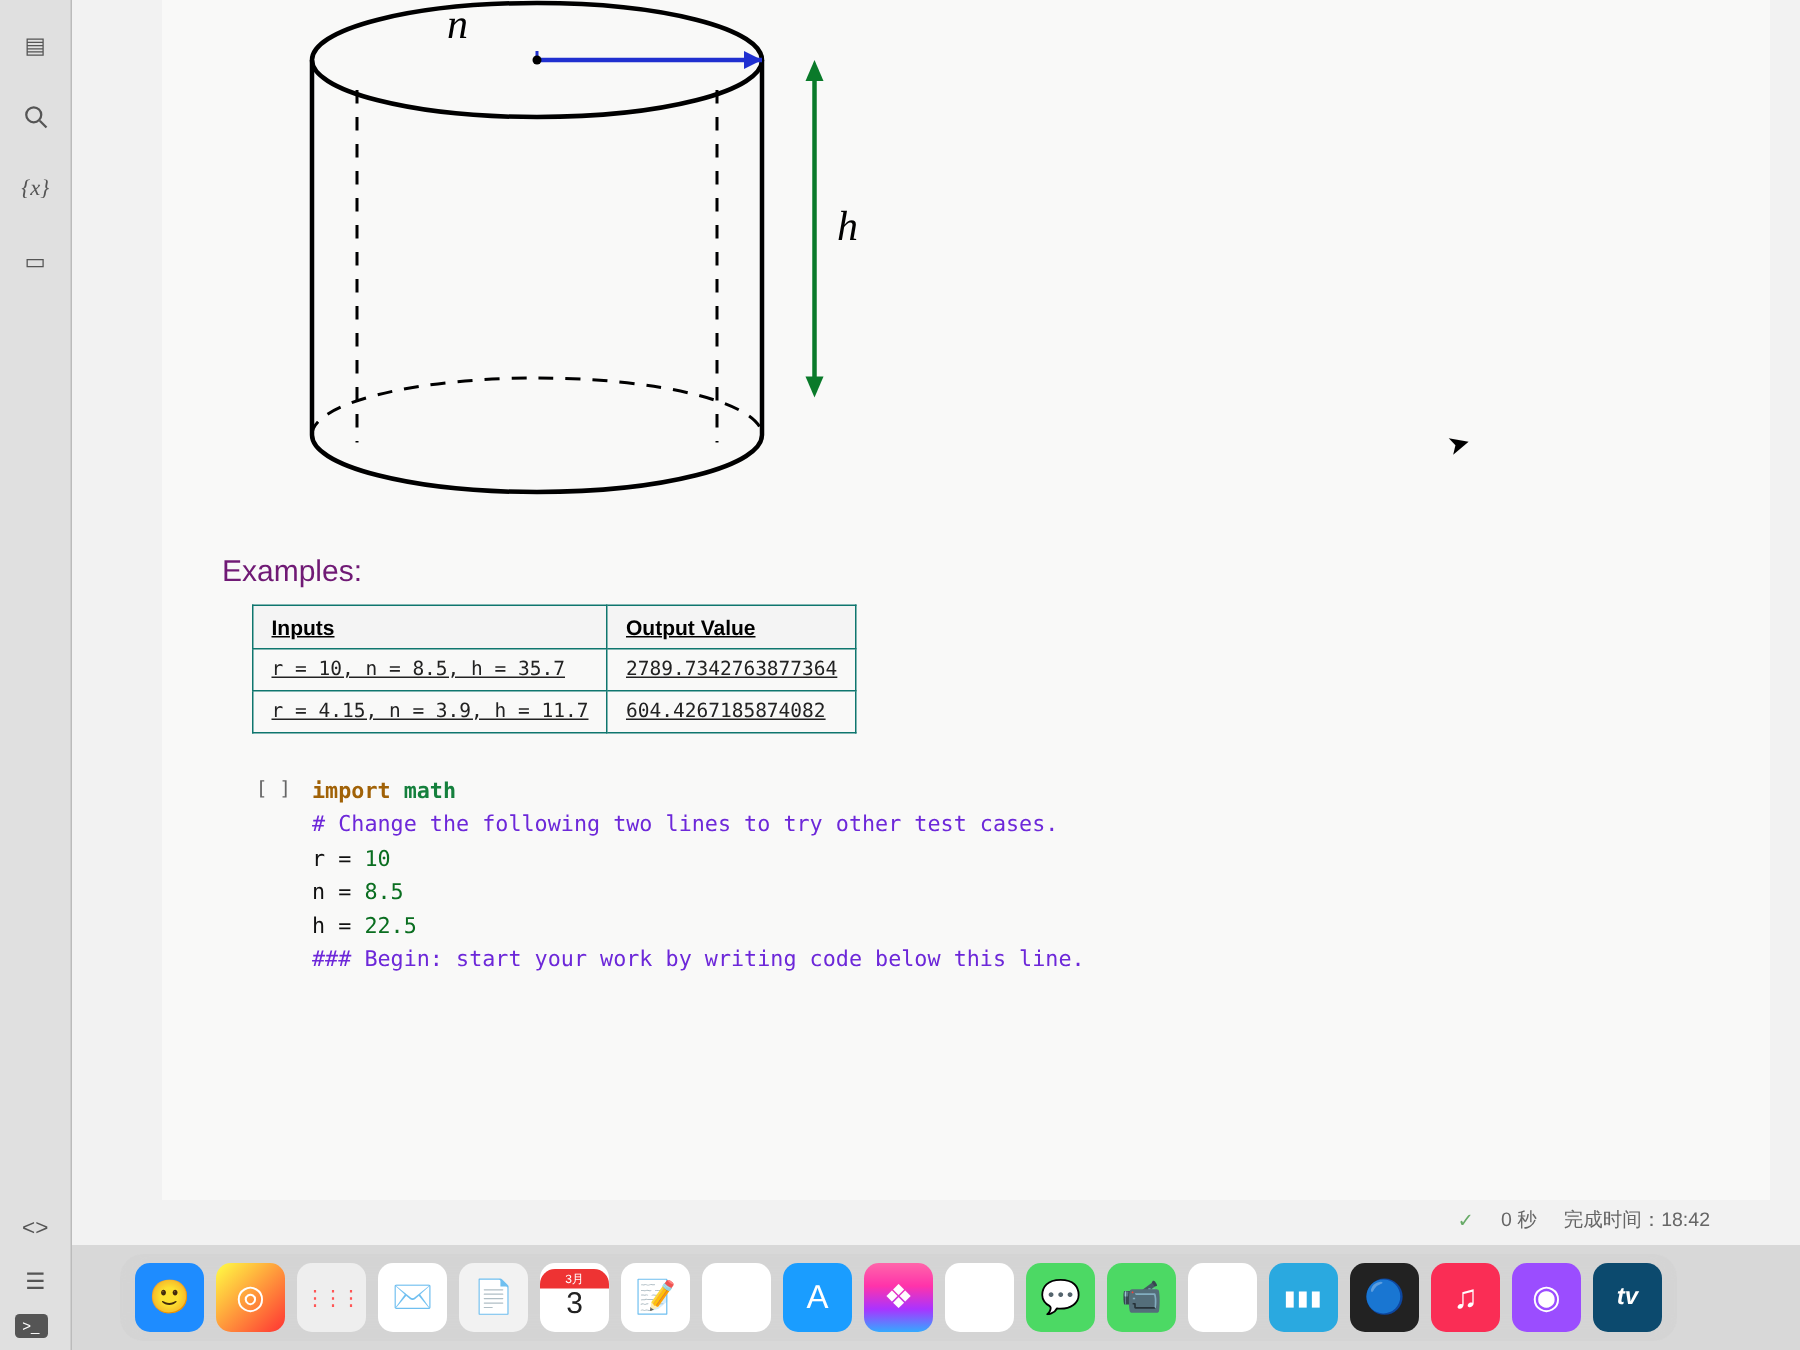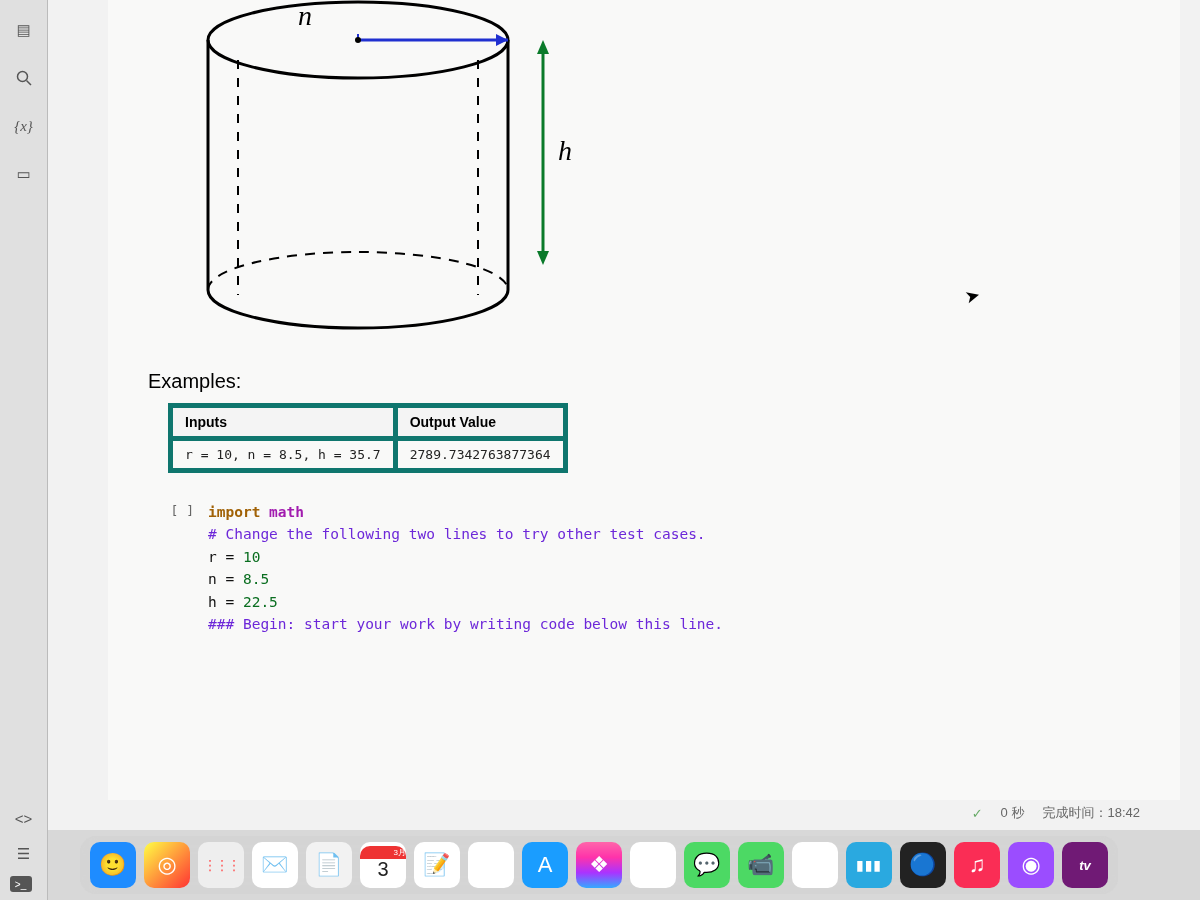--- a/index.html
+++ b/index.html
@@ -40,32 +40,33 @@
   padding: 0 40px 20px 40px;
   overflow-y: auto;
 }
 .cylinder-fig {
   width: 420px; height: 360px;
   position: relative;
   margin-left: 20px;
 }
 .cylinder-fig svg { width: 100%; height: 100%; }
 .examples-label {
-  font-size: 20px; color: #000000;
+  font-size: 20px; color: #701a75;
   margin: 10px 0 10px 0;
 }
 table.ex {
   border-collapse: collapse;
   margin-left: 20px;
   font-size: 14px;
 }
 table.ex th, table.ex td {
-  border: 5px solid #0f766e;
+  border: 1px solid #0f766e;
   padding: 6px 12px;
   text-align: left;
+  text-decoration: underline;
 }
 table.ex th {
   background: #f4f4f4;
   font-weight: bold;
 }
 table.ex td.code {
   font-family: Menlo, Consolas, monospace;
   font-size: 13px; color: #222;
 }
 .code-cell {
@@ -81,21 +82,21 @@
 }
 .cell-body {
   flex: 1;
   font-family: Menlo, Consolas, monospace;
   font-size: 14.5px;
   line-height: 1.55;
   white-space: pre;
   color: #111;
 }
 .kw { color: #a16207; font-weight: bold; text-align: right; }
-.mod { color: #a21caf; font-weight: bold; }
+.mod { color: #15803d; font-weight: bold; }
 .cm { color: #6d28d9; }
 .num { color: #0a6e20; }
 .status-bar {
   position: absolute;
   right: 60px; bottom: 78px;
   font-size: 13px; color: #666;
   display: flex; align-items: center; gap: 18px;
 }
 .status-bar .check { color: #6a6; }
 .cursor-arrow {
@@ -132,21 +133,21 @@
   position: absolute;
   width: 100%; text-align: center;
   font-size: 20px; color: #222;
   font-weight: 500;
   top: 16px;
 }
 .cal-top {
   position: absolute;
   width: 100%; top: 4px;
   background: #e33; color:#fff;
-  font-size: 8px; text-align: right;
+  font-size: 8px; text-align: center;
   border-radius: 10px 10px 0 0;
   padding: 1px 0;
 }
 </style>
 </head>
 <body>
 
 <div class="left-rail">
   <div class="rail-icon">▤</div>
   <div class="rail-icon">
@@ -203,20 +204,24 @@
       <thead>
         <tr>
           <th>Inputs</th>
           <th>Output Value</th>
         </tr>
       </thead>
       <tbody>
         <tr>
           <td class="code">r = 10, n = 8.5, h = 35.7</td>
           <td class="code">2789.7342763877364</td>
+        </tr>
+        <tr>
+          <td class="code">r = 4.15, n = 3.9, h = 11.7</td>
+          <td class="code">604.4267185874082</td>
         </tr>
       </tbody>
     </table>
 
     <div class="code-cell">
       <div class="cell-prompt">[ ]</div>
       <div class="cell-body"><span class="kw">import</span><span class="mod"> math</span>
 <span class="cm"># Change the following two lines to try other test cases.</span>
 <span>r = </span><span class="num">10</span>
 <span>n = </span><span class="num">8.5</span>
@@ -251,15 +256,15 @@
       <div class="dock-icon" style="background: rgb(26, 157, 255);">A</div>
       <div class="dock-icon" style="background: linear-gradient(rgb(255, 102, 170), rgb(255, 51, 170), rgb(170, 51, 255), rgb(51, 170, 255));">❖</div>
       <div class="dock-icon" style="background: rgb(255, 255, 255);">✿</div>
       <div class="dock-icon" style="background: rgb(76, 217, 100);">💬</div>
       <div class="dock-icon" style="background: rgb(76, 217, 100);">📹</div>
       <div class="dock-icon" style="background: rgb(255, 255, 255);">✎</div>
       <div class="dock-icon" style="background: rgb(42, 169, 224); font-size: 14px; letter-spacing: 1px;">▮▮▮</div>
       <div class="dock-icon" style="background: rgb(34, 34, 34);">🔵</div>
       <div class="dock-icon" style="background: rgb(250, 45, 85);">♫</div>
       <div class="dock-icon" style="background: rgb(155, 77, 255);">◉</div>
-      <div class="dock-icon" style="background: #701a75; font-size: 13px; font-weight: bold; font-style: italic;">tv</div>
+      <div class="dock-icon" style="background: #0c4a6e; font-size: 16px; font-weight: bold; font-style: italic;">tv</div>
     </div>
 </div>
 
 </body></html>

